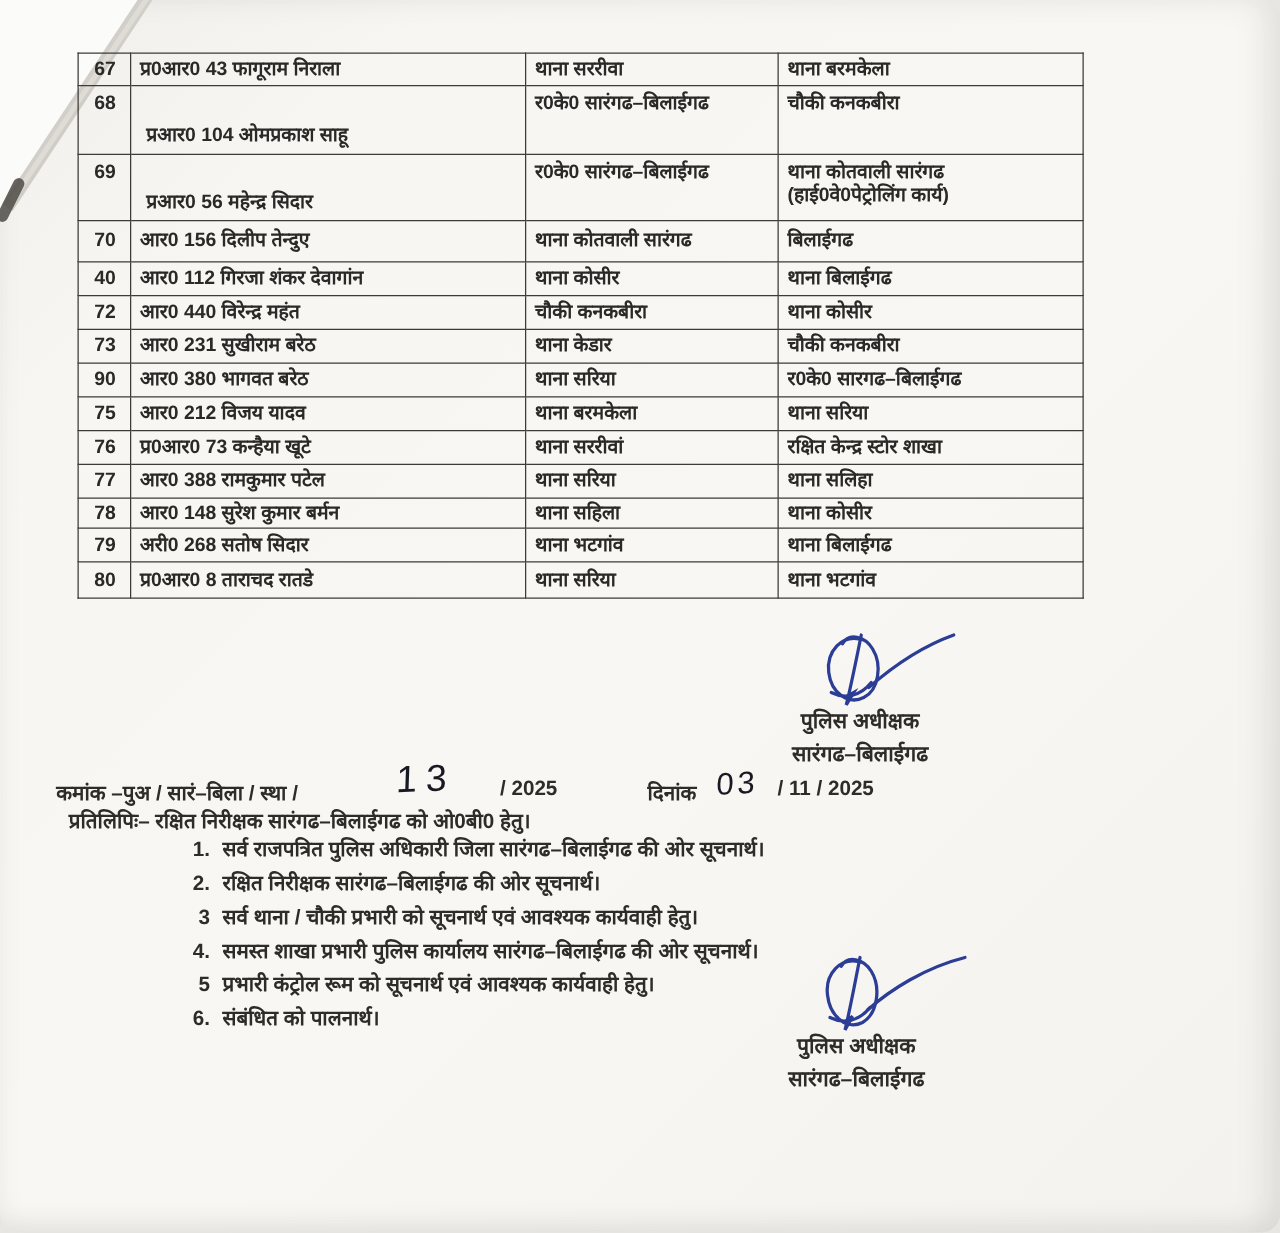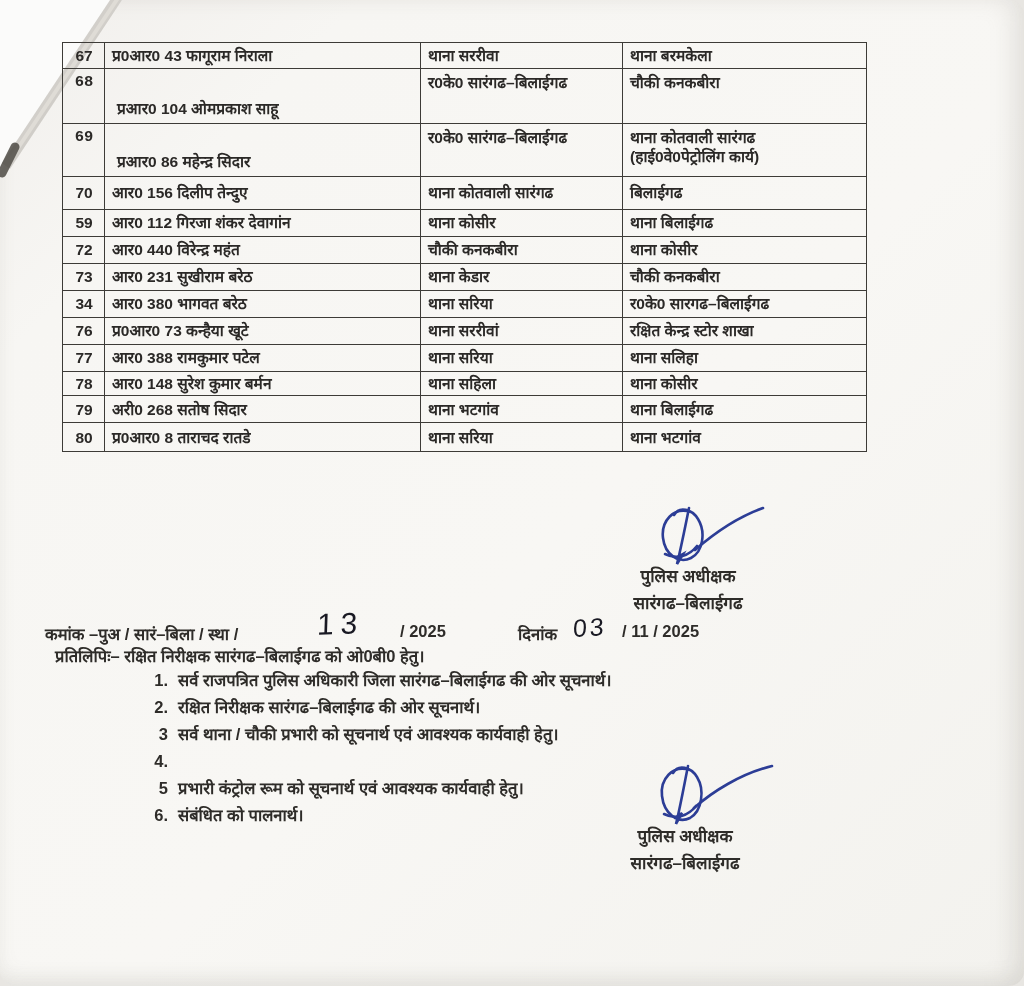--- a/index.html
+++ b/index.html
@@ -26,21 +26,21 @@
   table.roster td{
     border:1.6px solid #3d3b37;
     padding:2px 6px 2px 7px;
     vertical-align:middle;
     line-height:1.25;
     overflow:hidden;white-space:nowrap;
   }
   td.sn{text-align:center;padding-left:2px;padding-right:2px;}
   tr.tall td{vertical-align:top;padding-top:4px;}
   tr.tall td.name{vertical-align:bottom;padding-bottom:5px;padding-left:12px;}
-  tr.tall td.sn{vertical-align:top;font-family:Liberation Mono, monospace;}
+  tr.tall td.sn{vertical-align:top;}
   td.to .note{display:block;font-weight:600;}
   
   .sigblock{position:absolute;width:200px;text-align:center;}
   .sigblock .sig-svg{display:block;margin:0 auto;}
   .sigblock .sig-title{font-size:17px;font-weight:600;margin-top:-6px;}
   .sigblock .sig-dist{font-size:17px;font-weight:600;margin-top:4px;}
   .sig1{left:588px;top:500px;}
   .sig2{left:585px;top:758px;}
   
   .refline{position:absolute;left:45px;top:613px;width:720px;height:38px;font-size:16.5px;font-weight:600;}
@@ -91,56 +91,62 @@
         <td class="to">थाना बरमकेला</td>
       </tr>
       <tr class="tall" style="height:55px">
         <td class="sn">68</td>
         <td class="name">प्रआर0 104 ओमप्रकाश साहू</td>
         <td class="from">र0के0 सारंगढ–बिलाईगढ</td>
         <td class="to">चौकी कनकबीरा</td>
       </tr>
       <tr class="tall" style="height:53px">
         <td class="sn">69</td>
-        <td class="name">प्रआर0 86 महेन्द्र सिदार</td>
+        <td class="name">प्रआर0 56 महेन्द्र सिदार</td>
         <td class="from">र0के0 सारंगढ–बिलाईगढ</td>
         <td class="to">
           <span>थाना कोतवाली सारंगढ</span>
           <span class="note">(हाई0वे0पेट्रोलिंग कार्य)</span>
         </td>
       </tr>
       <tr style="height:33px">
         <td class="sn">70</td>
         <td class="name">आर0 156 दिलीप तेन्दुए</td>
         <td class="from">थाना कोतवाली सारंगढ</td>
         <td class="to">बिलाईगढ</td>
       </tr>
       <tr style="height:27px">
-        <td class="sn">59</td>
+        <td class="sn">40</td>
         <td class="name">आर0 112 गिरजा शंकर देवागांन</td>
         <td class="from">थाना कोसीर</td>
         <td class="to">थाना बिलाईगढ</td>
       </tr>
       <tr style="height:27px">
         <td class="sn">72</td>
         <td class="name">आर0 440 विरेन्द्र महंत</td>
         <td class="from">चौकी कनकबीरा</td>
         <td class="to">थाना कोसीर</td>
       </tr>
       <tr style="height:27px">
         <td class="sn">73</td>
         <td class="name">आर0 231 सुखीराम बरेठ</td>
         <td class="from">थाना केडार</td>
         <td class="to">चौकी कनकबीरा</td>
       </tr>
       <tr style="height:27px">
-        <td class="sn">34</td>
+        <td class="sn">90</td>
         <td class="name">आर0 380 भागवत बरेठ</td>
         <td class="from">थाना सरिया</td>
         <td class="to">र0के0 सारगढ–बिलाईगढ</td>
+      </tr>
+      <tr style="height:27px">
+        <td class="sn">75</td>
+        <td class="name">आर0 212 विजय यादव</td>
+        <td class="from">थाना बरमकेला</td>
+        <td class="to">थाना सरिया</td>
       </tr>
       <tr style="height:27px">
         <td class="sn">76</td>
         <td class="name">प्र0आर0 73 कन्हैया खूटे</td>
         <td class="from">थाना सररीवां</td>
         <td class="to">रक्षित केन्द्र स्टोर शाखा</td>
       </tr>
       <tr style="height:27px">
         <td class="sn">77</td>
         <td class="name">आर0 388 रामकुमार पटेल</td>
@@ -200,20 +206,21 @@
     <div class="copyitem">
       <span class="num">2.</span>
       <span class="txt">रक्षित निरीक्षक सारंगढ–बिलाईगढ की ओर सूचनार्थ।</span>
     </div>
     <div class="copyitem">
       <span class="num">3</span>
       <span class="txt">सर्व थाना / चौकी प्रभारी को सूचनार्थ एवं आवश्यक कार्यवाही हेतु।</span>
     </div>
     <div class="copyitem">
       <span class="num">4.</span>
+      <span class="txt">समस्त शाखा प्रभारी पुलिस कार्यालय सारंगढ–बिलाईगढ की ओर सूचनार्थ।</span>
     </div>
     <div class="copyitem">
       <span class="num">5</span>
       <span class="txt">प्रभारी कंट्रोल रूम को सूचनार्थ एवं आवश्यक कार्यवाही हेतु।</span>
     </div>
     <div class="copyitem">
       <span class="num">6.</span>
       <span class="txt">संबंधित को पालनार्थ।</span>
     </div>
   </div>

